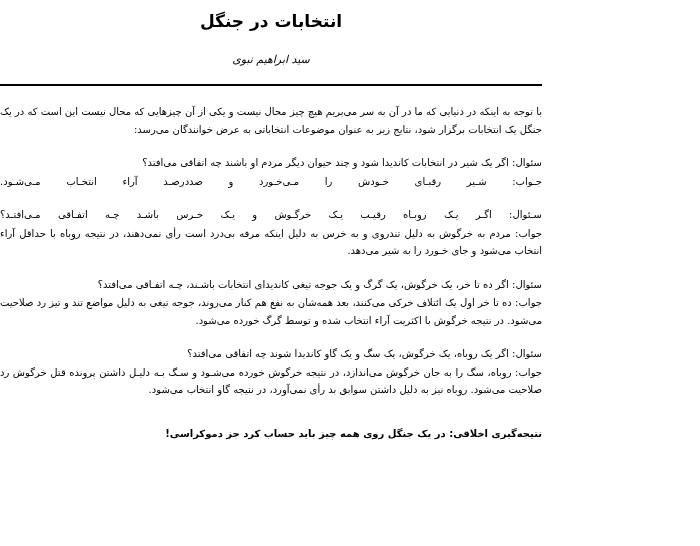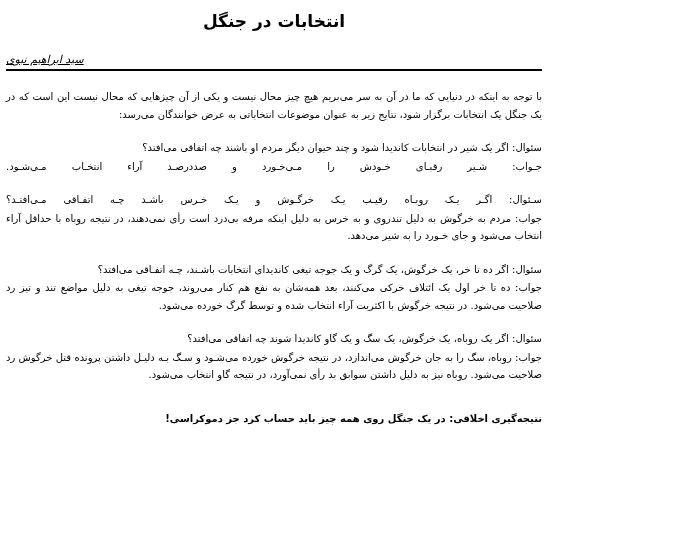--- a/index.html
+++ b/index.html
@@ -6,40 +6,39 @@
     margin: 0;
     padding: 0;
     background: #ffffff;
     color: #000000;
     font-family: "DejaVu Sans", sans-serif;
   }
   .page {
     width: 552px;
     height: 546px;
     box-sizing: border-box;
-    padding: 6px 10px 10px 6px;
+    padding: 6px 10px 10px 0;
     overflow: hidden;
     background: #ffffff;
   }
   .title {
     direction: rtl;
     text-align: center;
     font-size: 17px;
     font-weight: bold;
     margin: 4px 0 0 0;
     line-height: 22px;
   }
   .byline {
     direction: rtl;
-    text-align: left;
+    text-align: center;
     font-size: 11px;
     font-style: italic;
-    margin: 21px 0 2px 0;
+    margin: 21px 0 17px 0;
     line-height: 14px;
-    text-decoration: underline;
   }
   .divider {
     border: none;
     border-top: 2px solid #000000;
     margin: 0 0 2px 0;
   }
   .body-text p {
     direction: rtl;
     unicode-bidi: embed;
     font-size: 10px;

